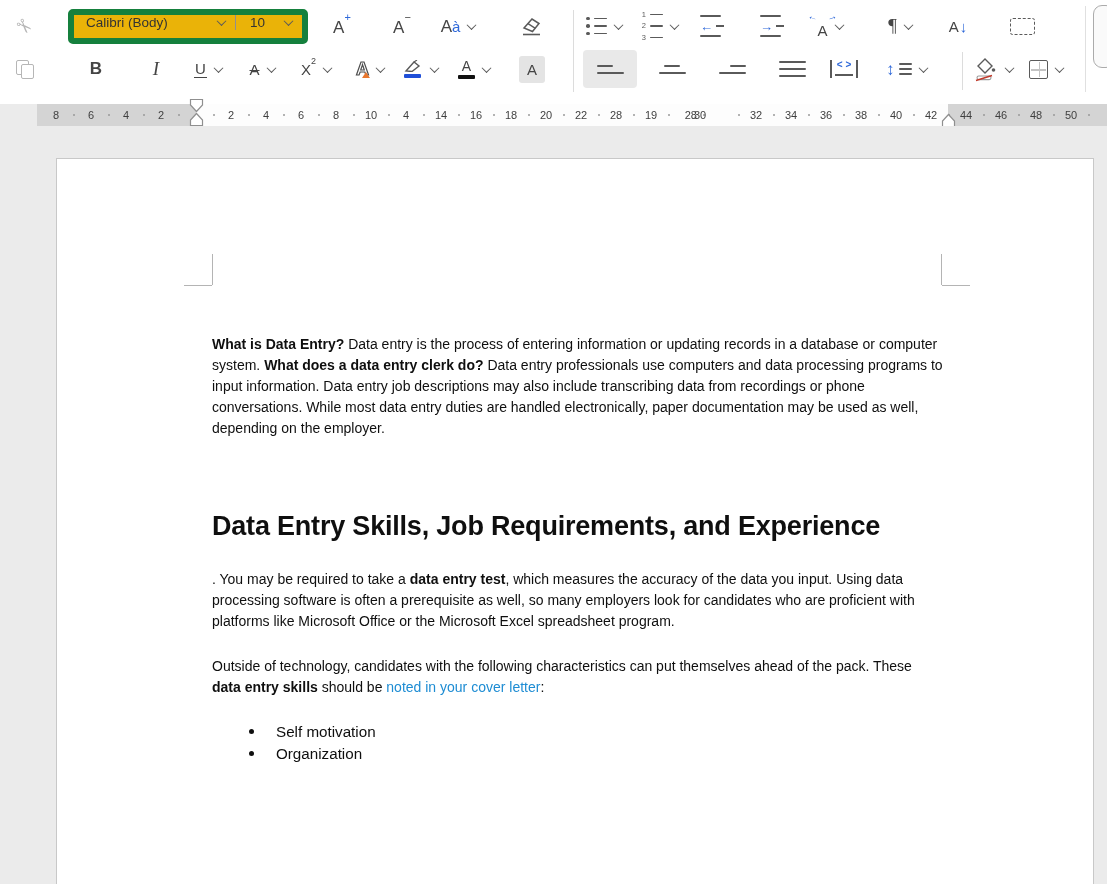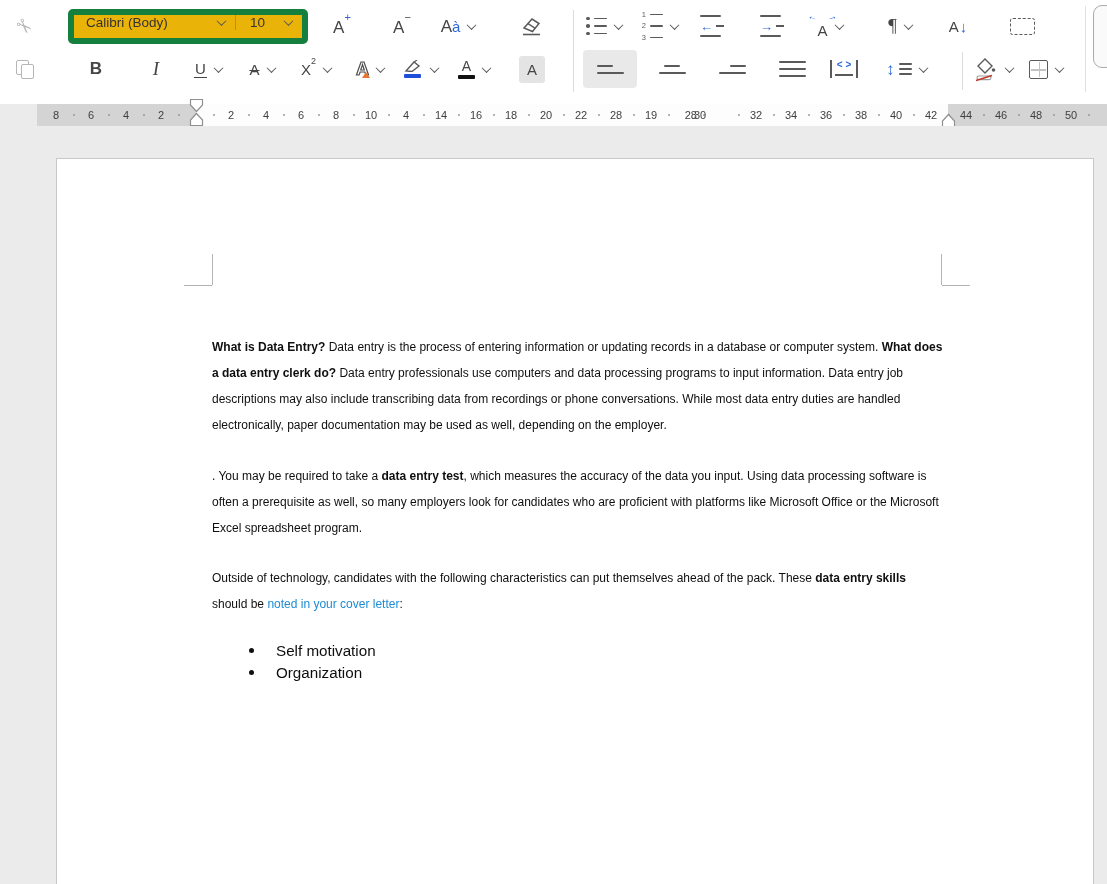--- a/index.html
+++ b/index.html
@@ -99,21 +99,21 @@
   .marker{position:absolute}
 
   
   .canvas{position:absolute;left:0;top:126px;width:1107px;height:758px;background:#ebebeb}
   .page{position:absolute;left:56px;top:32px;width:1038px;height:790px;background:#fff;
      border:1px solid #c8c8c8;border-bottom:none}
   .crop{position:absolute;background:#b4b4b4}
   .doc{position:absolute;left:155px;top:152px;width:731px;color:#0f0f0f}
   .doc h1{font-size:28.5px;line-height:38px;font-weight:700;letter-spacing:-0.3px}
   .doc h2{font-size:27px;line-height:36px;font-weight:700;letter-spacing:-0.2px;margin-top:69px}
-  .doc p{font-size:12px;line-height:26px}
+  .doc p{font-size:14px;line-height:21px}
   .p1{margin-top:23px}.p2{margin-top:25px}.p3{margin-top:24px}
   .doc .b{font-weight:700}
   .doc .lnk{color:#1d8cd3;cursor:pointer}
   .doc ul{margin-top:23px;list-style:none}
   .doc li{position:relative;padding-left:64px;font-size:15.2px;line-height:22.4px}
   .doc li::before{content:"";position:absolute;left:37px;top:8px;width:5px;height:5px;
      border-radius:50%;background:#0f0f0f}
 </style>
 </head>
 <body>
@@ -427,20 +427,21 @@
 
   <div class="canvas">
     <div class="page">
       <div class="crop" style="left:155px;top:95px;width:1px;height:31px"></div>
       <div class="crop" style="left:127px;top:126px;width:28px;height:1px"></div>
       <div class="crop" style="left:884px;top:95px;width:1px;height:31px"></div>
       <div class="crop" style="left:885px;top:126px;width:28px;height:1px"></div>
 
       <div class="doc">
         <p class="p1"><span class="b">What is Data Entry?</span><span> Data entry is the process of entering information or updating records in a database or computer system. </span><span class="b">What does a data entry clerk do?</span><span> Data entry professionals use computers and data processing programs to input information. Data entry job descriptions may also include transcribing data from recordings or phone conversations. While most data entry duties are handled electronically, paper documentation may be used as well, depending on the employer.</span></p>
+        <h2>Data Entry Skills, Job Requirements, and Experience</h2>
         <p class="p2"><span>. You may be required to take a </span><span class="b">data entry test</span><span>, which measures the accuracy of the data you input. Using data processing software is often a prerequisite as well, so many employers look for candidates who are proficient with platforms like Microsoft Office or the Microsoft Excel spreadsheet program.</span></p>
         <p class="p3"><span>Outside of technology, candidates with the following characteristics can put themselves ahead of the pack. These </span><span class="b">data entry skills</span><span> should be </span><span class="lnk">noted in your cover letter</span><span>:</span></p>
         <ul>
             <li>Self motivation</li>
             <li>Organization</li>
           </ul>
       </div>
     </div>
   </div>
 </div>

